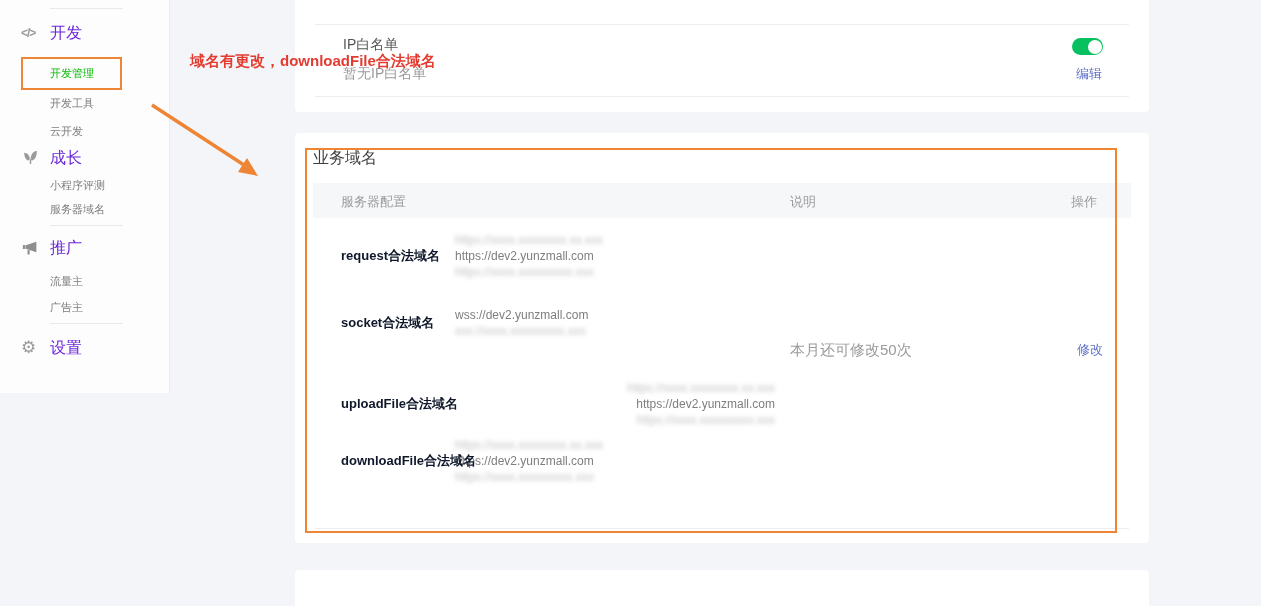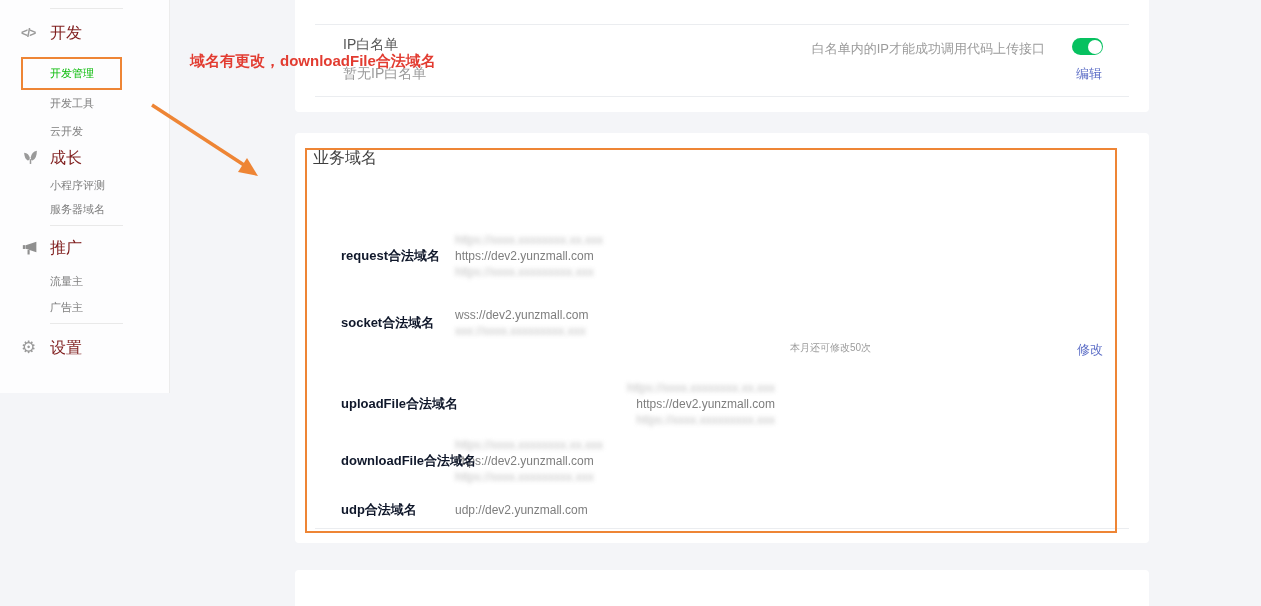--- a/index.html
+++ b/index.html
@@ -9,21 +9,21 @@
     background:#f4f5f8;
     font-family:"Liberation Sans","DejaVu Sans",sans-serif;
   }
   
   .sidebar {
     position:absolute; left:0; top:0; width:170px; height:393px;
     background:#fdfdfe; border-right:1px solid #ececec;
   }
   .sb-div { position:absolute; left:50px; width:73px; height:1px; background:#e9e9e9; }
   .sb-head {
-    position:absolute; left:50px; font-size:16px; color:#7f1d1d;
+    position:absolute; left:50px; font-size:16px; color:#6d28d9;
     line-height:18px; cursor:pointer; white-space:nowrap;
   }
   .sb-item {
     position:absolute; left:50px; font-size:11px; color:#7d7d7d;
     line-height:16px; cursor:pointer; white-space:nowrap;
   }
   .sb-item.active { color:#09bb07; }
   .sb-icon {
     position:absolute; left:21px; color:#9a9a9a; font-size:12px;
     font-weight:bold; letter-spacing:-1px;
@@ -82,21 +82,21 @@
     font-size:13px; color:#0f172a; white-space:nowrap;font-weight:bold;
   }
   .dm-urls { margin-left:160px; font-size:12px; color:#7e7e7e; line-height:16px; }
   .url { display:block; white-space:nowrap; }
   .url.redacted { filter:blur(2.3px); opacity:.6; color:#9a9a9a; }
   .r1 { top:99px;  height:48px; }
   .r2 { top:174px; height:32px; }
   .r3 { top:247px; height:48px;text-align:right; }
   .r4 { top:304px; height:48px; }
   .r5 { top:369px; height:16px; }
-  .dom-note { position:absolute; left:495px; top:208px; font-size:10px; color:#9b9b9b; }
+  .dom-note { position:absolute; left:495px; top:208px; font-size:15px; color:#9b9b9b; }
   .dom-modify { position:absolute; right:46px; top:208px; }
   .hr-dom-bottom { top:395px; }
   
   .biz-title { top:14px;margin-top:31px; }
 </style>
 </head>
 <body>
 
 <div class="sidebar">
   <div class="sb-div" style="top:8px"></div>
@@ -132,39 +132,43 @@
   <span class="gear-glyph" style="top:339px">⚙</span>
   <div class="sb-head" style="top:339px">设置</div>
 </div>
 
 <div class="ann-box-sidebar"></div>
 
 <div class="card card-ip">
   <div class="hr" style="top:54px"></div>
   <div class="ip-title">IP白名单</div>
   <div class="ip-empty">暂无IP白名单</div>
-  <div class="wl-label">白名单内的IP才能成功调用代码上传接口</div>
   <div class="toggle">
     <div class="knob"></div>
   </div>
   <a class="link ip-edit">编辑</a>
   <div class="hr" style="top:126px"></div>
 </div>
 
 <div class="ann-note">域名有更改，downloadFile合法域名</div>
 
 <svg class="ann-arrow" width="130" height="88" viewBox="0 0 130 88">
   <line x1="12" y1="7" x2="104" y2="67" stroke="#ee8535" stroke-width="3.5"></line>
   <polygon points="118,78 98,74 107,60" fill="#ee8535"></polygon>
 </svg>
 
 <div class="card card-dom">
   <div class="ann-box-dom"></div>
   <div class="card-title dom-title">业务域名</div>
 
+  <div class="thead">
+    <span class="th-config">服务器配置</span>
+    <span class="th-desc">说明</span>
+    <span class="th-op">操作</span>
+  </div>
 
   <div class="dm-row r1">
     <span class="dm-label">request合法域名</span>
     <div class="dm-urls">
       <span class="url redacted">https://xxxx.xxxxxxxx.xx.xxx</span>
       <span class="url">https://dev2.yunzmall.com</span>
       <span class="url redacted">https://xxxx.xxxxxxxxx.xxx</span>
     </div>
   </div>
 
@@ -187,26 +191,20 @@
 
   <div class="dm-row r4">
     <span class="dm-label">downloadFile合法域名</span>
     <div class="dm-urls">
       <span class="url redacted">https://xxxx.xxxxxxxx.xx.xxx</span>
       <span class="url">https://dev2.yunzmall.com</span>
       <span class="url redacted">https://xxxx.xxxxxxxxx.xxx</span>
     </div>
   </div>
 
-  <div class="dm-row r5">
-    <span class="dm-label">udp合法域名</span>
-    <div class="dm-urls">
-      <span class="url">udp://dev2.yunzmall.com</span>
-    </div>
-  </div>
 
   <div class="dom-note">本月还可修改50次</div>
   <a class="link dom-modify">修改</a>
 
   <div class="hr hr-dom-bottom"></div>
 </div>
 
 <div class="card card-biz">
   <div class="card-title biz-title">业务域名</div>
 </div>

